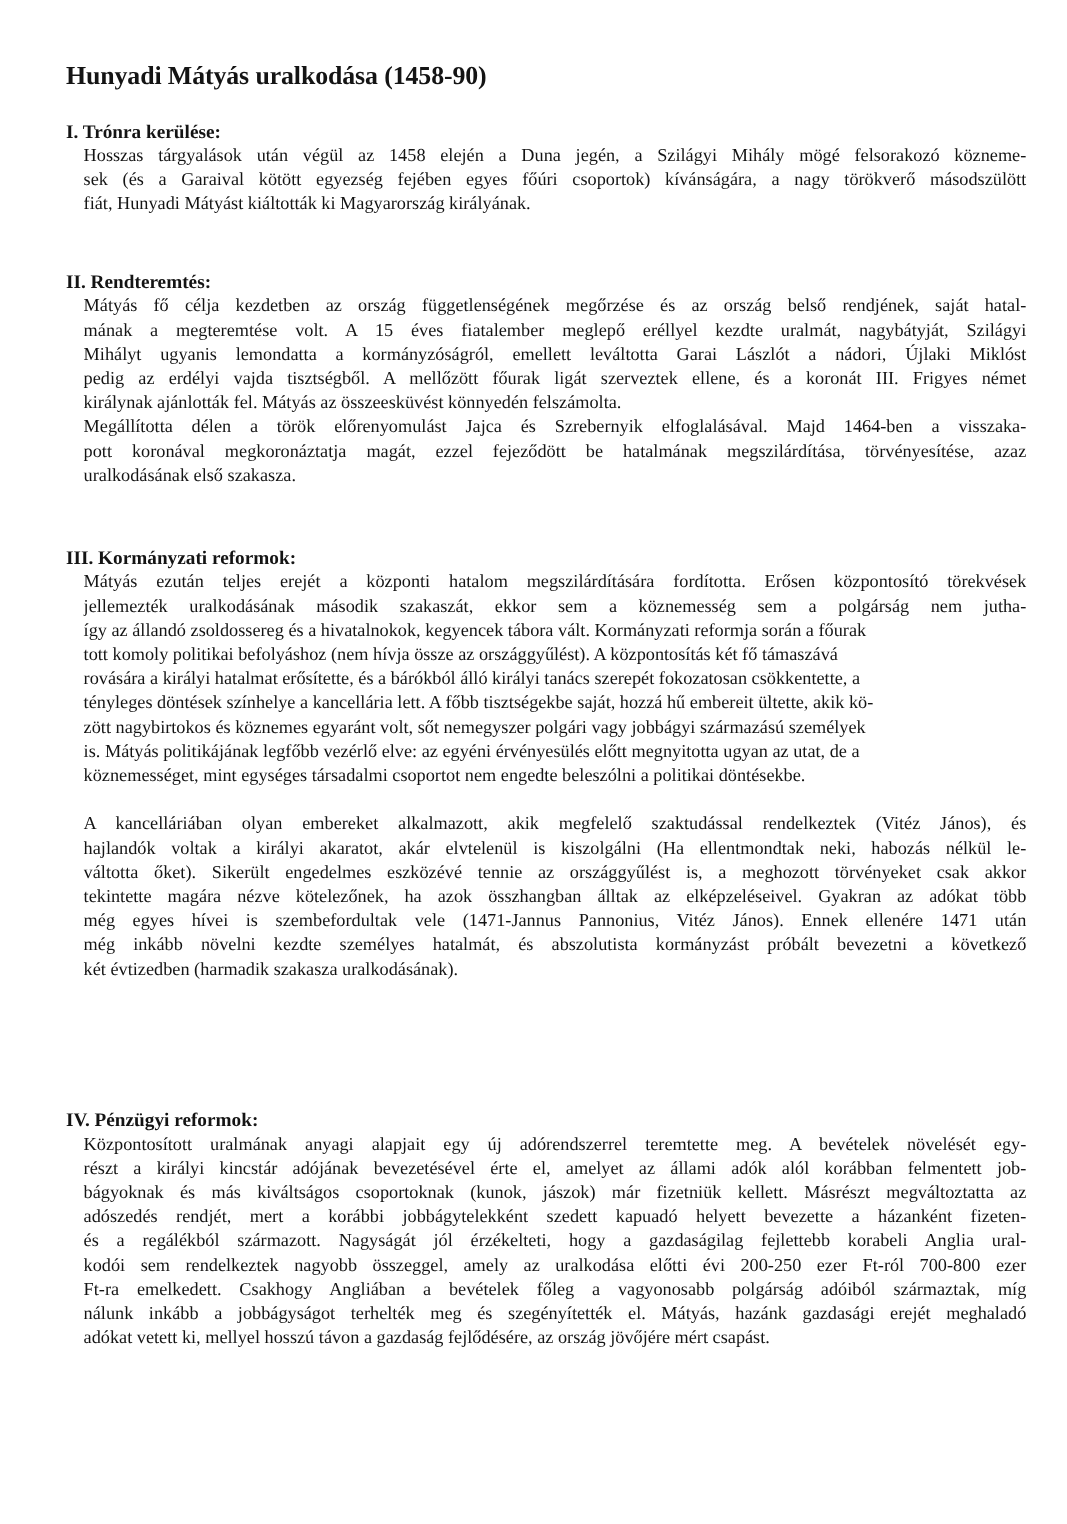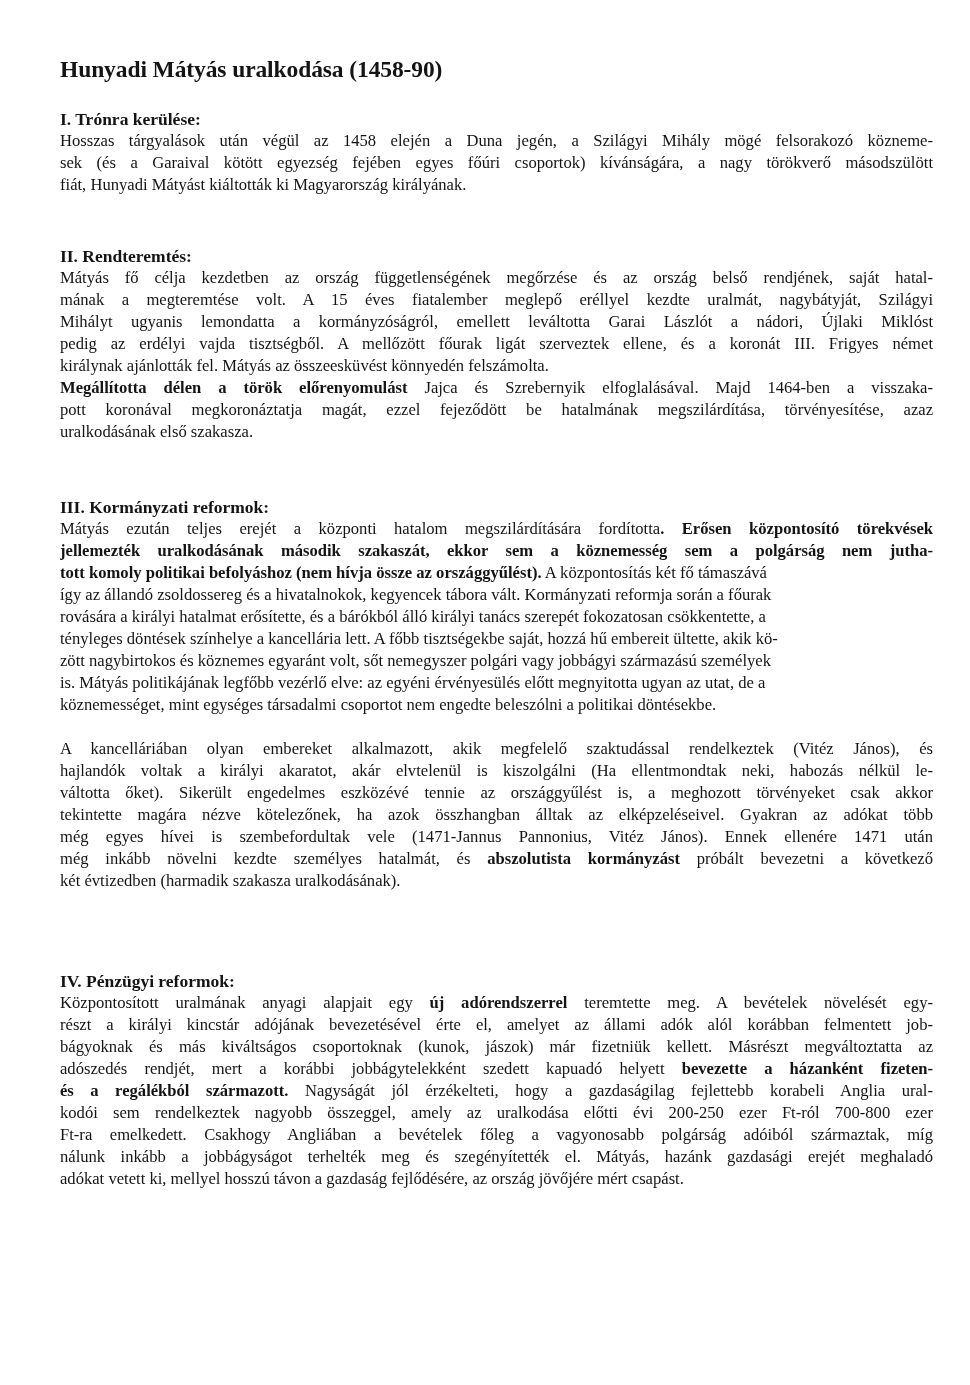--- a/index.html
+++ b/index.html
@@ -2,23 +2,23 @@
 <html><head>
 <meta charset="utf-8">
 <style>
   html, body { margin: 0; padding: 0; background: #ffffff; }
   body { width: 970px; height: 1385px; position: relative; overflow: hidden;
          font-family: "Liberation Serif", "DejaVu Serif", serif; color: #141414; }
   .page { position: absolute; left: 60px; top: 0; width: 873px; }
   .title { position: absolute; left: 0; top: 56px; font-size: 23.5px; font-weight: bold; white-space: nowrap; letter-spacing: -0.1px; text-align: center; }
   .section { position: absolute; left: 0; width: 873px; }
   .sec-head { font-size: 17.5px; font-weight: bold; line-height: 22px; white-space: nowrap; height: 22px; }
-  .line { font-size: 16.6px; line-height: 22px; height: 22px; white-space: nowrap; }
+  .line { font-size: 16.6px; line-height: 22px; height: 22px; white-space: nowrap; margin-left: 16px; }
   .line.j { text-align: justify; text-align-last: justify; white-space: normal; overflow: hidden; }
-  .line b { font-weight: bold; }
+  .line b { font-weight: normal; }
   .gap { height: 22px; }
 </style>
 </head>
 <body>
 
 <div class="page">
   <div class="title">Hunyadi Mátyás uralkodása (1458-90)</div>
 
   <div class="section" id="sec0" style="top:108px;">
     <div class="sec-head">I. Trónra kerülése:</div>
@@ -46,42 +46,42 @@
         </div>
       </div>
   </div>
 
   <div class="section" id="sec2" style="top:496px;">
     <div class="sec-head">III. Kormányzati reformok:</div>
     <div class="body">
         <div>
           <div class="line j"><span>Mátyás ezután teljes erejét a központi hatalom megszilárdítására fordította</span><b>. Erősen központosító törekvések</b></div>
           <div class="line j"><b>jellemezték uralkodásának második szakaszát, ekkor sem a köznemesség sem a polgárság nem jutha-</b></div>
+          <div class="line"><span>így az állandó zsoldossereg és a hivatalnokok, kegyencek tábora vált. Kormányzati reformja során a főurak</span></div>
           <div class="line"><b>tott komoly politikai befolyáshoz (nem hívja össze az országgyűlést).</b><span> A központosítás két fő támaszává</span></div>
-          <div class="line"><span>így az állandó zsoldossereg és a hivatalnokok, kegyencek tábora vált. Kormányzati reformja során a főurak</span></div>
           <div class="line"><span>rovására a királyi hatalmat erősítette, és a bárókból álló királyi tanács szerepét fokozatosan csökkentette, a</span></div>
           <div class="line"><span>tényleges döntések színhelye a kancellária lett. A főbb tisztségekbe saját, hozzá hű embereit ültette, akik kö-</span></div>
           <div class="line"><span>zött nagybirtokos és köznemes egyaránt volt, sőt nemegyszer polgári vagy jobbágyi származású személyek</span></div>
           <div class="line"><span>is. Mátyás politikájának legfőbb vezérlő elve: az egyéni érvényesülés előtt megnyitotta ugyan az utat, de a</span></div>
           <div class="line"><span>köznemességet, mint egységes társadalmi csoportot nem engedte beleszólni a politikai döntésekbe.</span></div>
         </div>
         <div class="gap"></div>
         <div>
           <div class="line j"><span>A kancelláriában olyan embereket alkalmazott, akik megfelelő szaktudással rendelkeztek (Vitéz János), és</span></div>
           <div class="line j"><span>hajlandók voltak a királyi akaratot, akár elvtelenül is kiszolgálni (Ha ellentmondtak neki, habozás nélkül le-</span></div>
           <div class="line j"><span>váltotta őket). Sikerült engedelmes eszközévé tennie az országgyűlést is, a meghozott törvényeket csak akkor</span></div>
           <div class="line j"><span>tekintette magára nézve kötelezőnek, ha azok összhangban álltak az elképzeléseivel. Gyakran az adókat több</span></div>
           <div class="line j"><span>még egyes hívei is szembefordultak vele (1471-Jannus Pannonius, Vitéz János). Ennek ellenére 1471 után</span></div>
           <div class="line j"><span>még inkább növelni kezdte személyes hatalmát, és </span><b>abszolutista kormányzást</b><span> próbált bevezetni a következő</span></div>
           <div class="line"><span>két évtizedben (harmadik szakasza uralkodásának).</span></div>
         </div>
       </div>
   </div>
 
-  <div class="section" id="sec3" style="top:970px;">
+  <div class="section" id="sec3" style="top:1007px;">
     <div class="sec-head"> IV. Pénzügyi reformok:</div>
     <div class="body">
         <div>
           <div class="line j"><span>Központosított uralmának anyagi alapjait egy </span><b>új adórendszerrel</b><span> teremtette meg. A bevételek növelését egy-</span></div>
           <div class="line j"><span>részt a királyi kincstár adójának bevezetésével érte el, amelyet az állami adók alól korábban felmentett job-</span></div>
           <div class="line j"><span>bágyoknak és más kiváltságos csoportoknak (kunok, jászok) már fizetniük kellett. Másrészt megváltoztatta az</span></div>
           <div class="line j"><span>adószedés rendjét, mert a korábbi jobbágytelekként szedett kapuadó helyett </span><b>bevezette a házanként fizeten-</b></div>
           <div class="line j"><b>és a regálékból származott.</b><span> Nagyságát jól érzékelteti, hogy a gazdaságilag fejlettebb korabeli Anglia ural-</span></div>
           <div class="line j"><span>kodói sem rendelkeztek nagyobb összeggel, amely az uralkodása előtti évi 200-250 ezer Ft-ról 700-800 ezer</span></div>
           <div class="line j"><span>Ft-ra emelkedett. Csakhogy Angliában a bevételek főleg a vagyonosabb polgárság adóiból származtak, míg</span></div>

